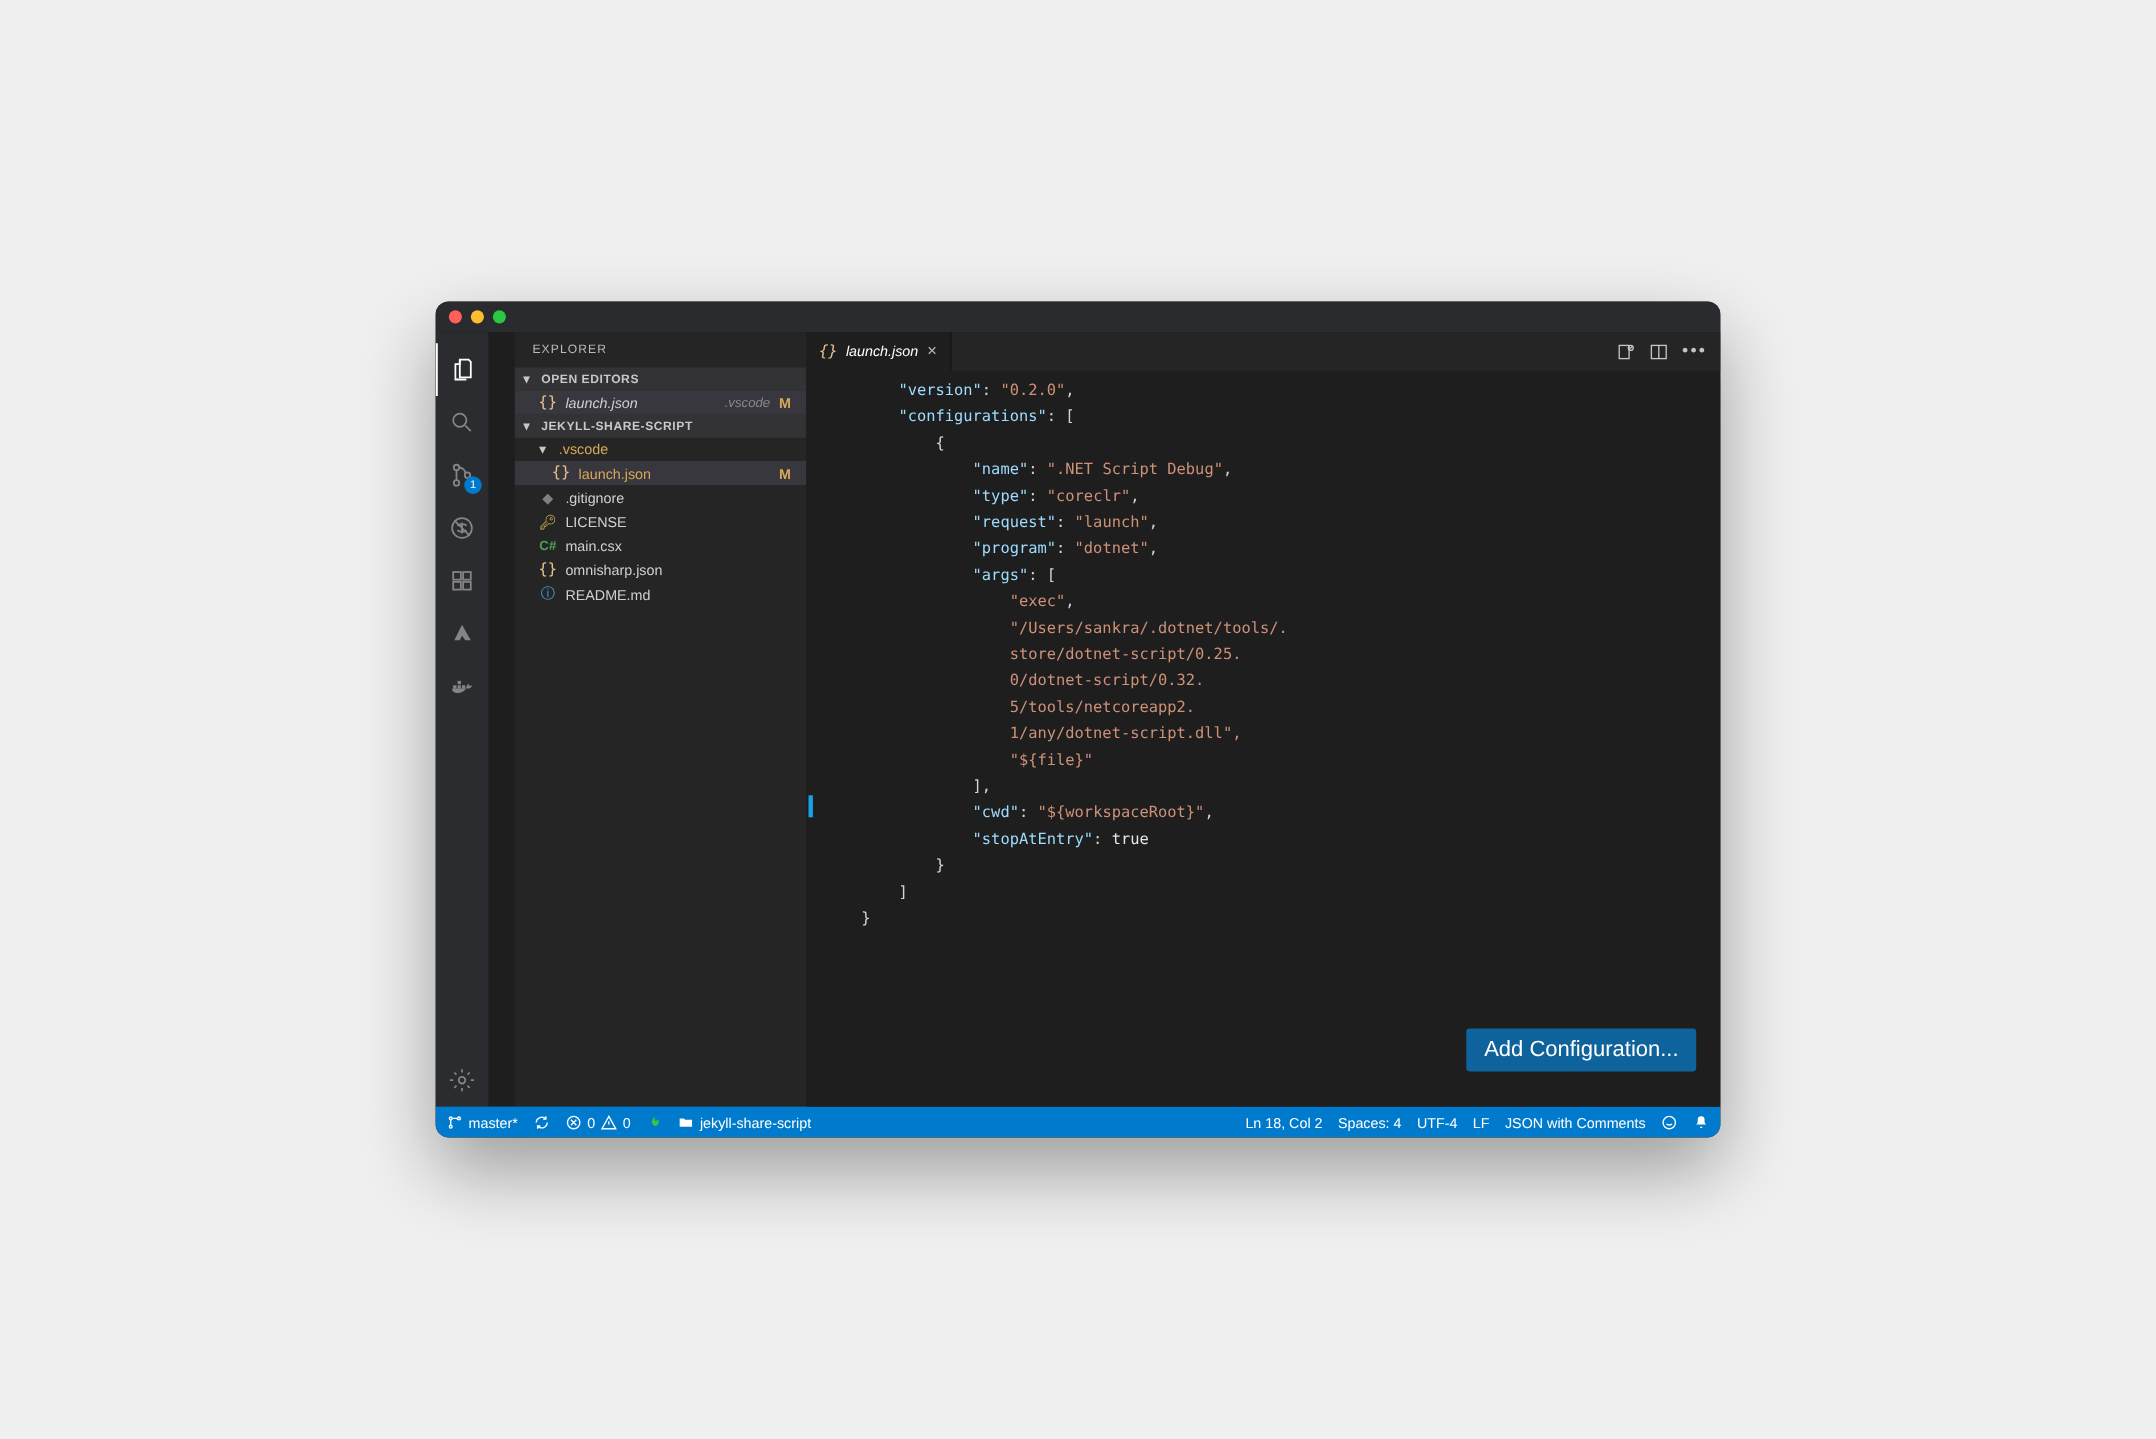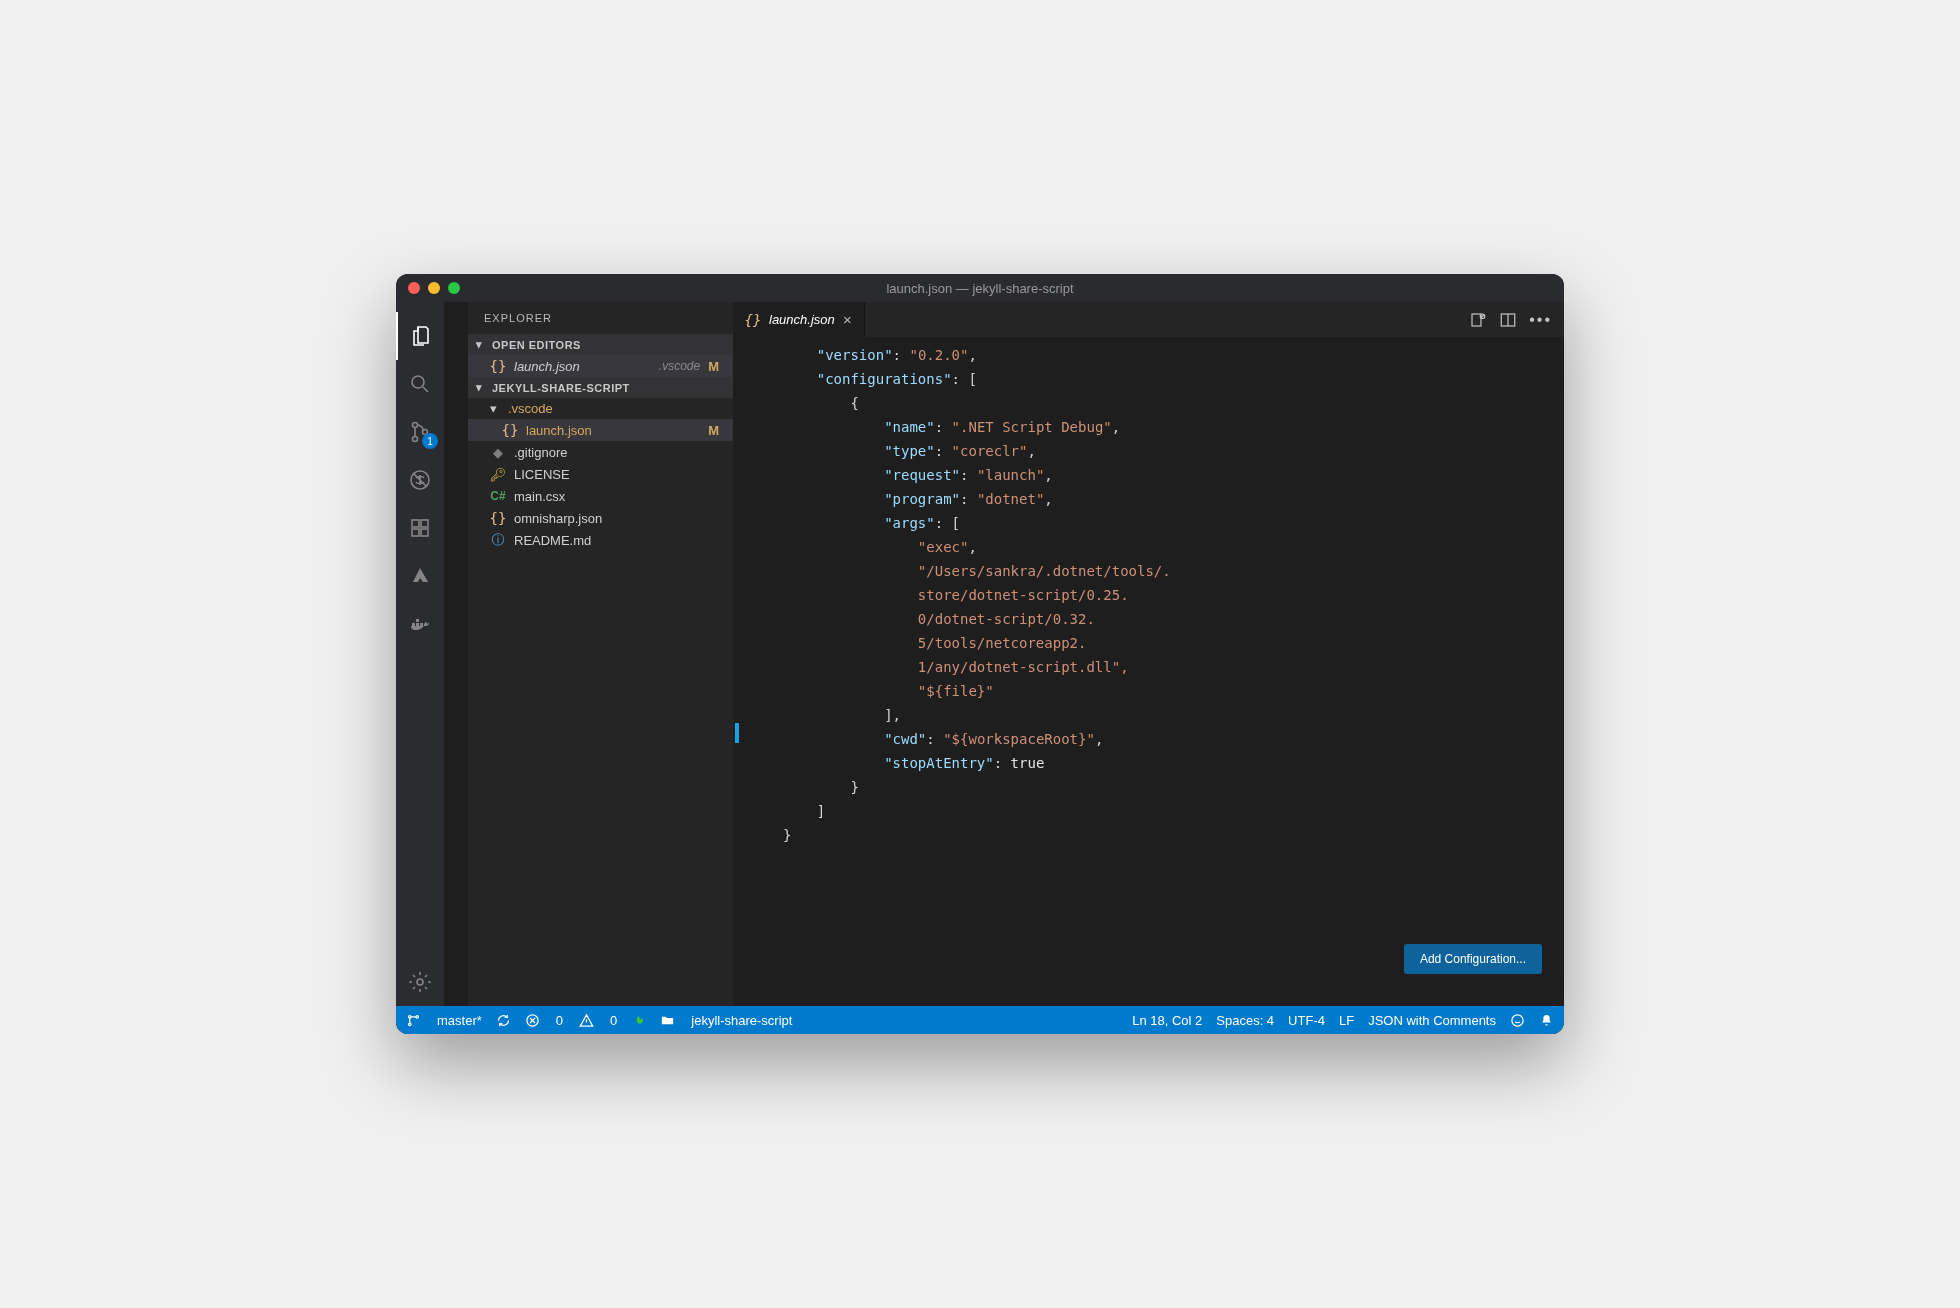--- a/index.html
+++ b/index.html
@@ -159,53 +159,52 @@
 .t-bool { color: #e5e5e5; }
 .t-punc { color: #d4d4d4; }
 .minimap { width: 10px; background: #1e1e1e; border-left: 0; }
 .cursor-marker { position:absolute; top: 380px; left: 2px; width: 4px; height: 20px; background: #17a1e6;}
 .add-config-btn {
   position: absolute;
   right: 22px;
   bottom: 32px;
   background: #0e639c;
   color: #fff;
-  font-size: 12px;
+  font-size: 20px;
   padding: 8px 16px;
   border-radius: 3px;
   cursor: pointer;
 }
 .statusbar {
   height: 28px;
   background: #007acc;
   color: #fff;
   display: flex;
   align-items: center;
   font-size: 13px;
   padding: 0 10px;
   gap: 14px;
 }
-.statusbar .sb-item { display: flex; align-items: center; gap: 16px; cursor: pointer; }
+.statusbar .sb-item { display: flex; align-items: center; gap: 5px; cursor: pointer; }
 .statusbar svg { width: 15px; height: 15px; }
 .statusbar .spacer { flex: 1; }
 .folder-row { display:flex; align-items:center; padding:3px 8px 3px 22px; gap:6px; cursor:pointer;}
 .folder-row.modified .name { color:#d7a85a; }
 </style>
 </head>
 <body>
 
 <div class="window">
 
   <div class="titlebar">
     <div class="traffic-lights">
       <div class="tl red"></div>
       <div class="tl yellow"></div>
       <div class="tl green"></div>
     </div>
-    <div class="titlebar-title">launch.json — jekyll-share-script</div>
   </div>
 
   <div class="main">
 
     <div class="activitybar">
       <div class="ab-item active">
         <svg viewBox="0 0 24 24" fill="none" stroke="currentColor" stroke-width="1.6">
             <path d="M9 3h8l2 2v14H9z"></path>
             <path d="M9 3v4H5v14h10"></path>
           </svg>

